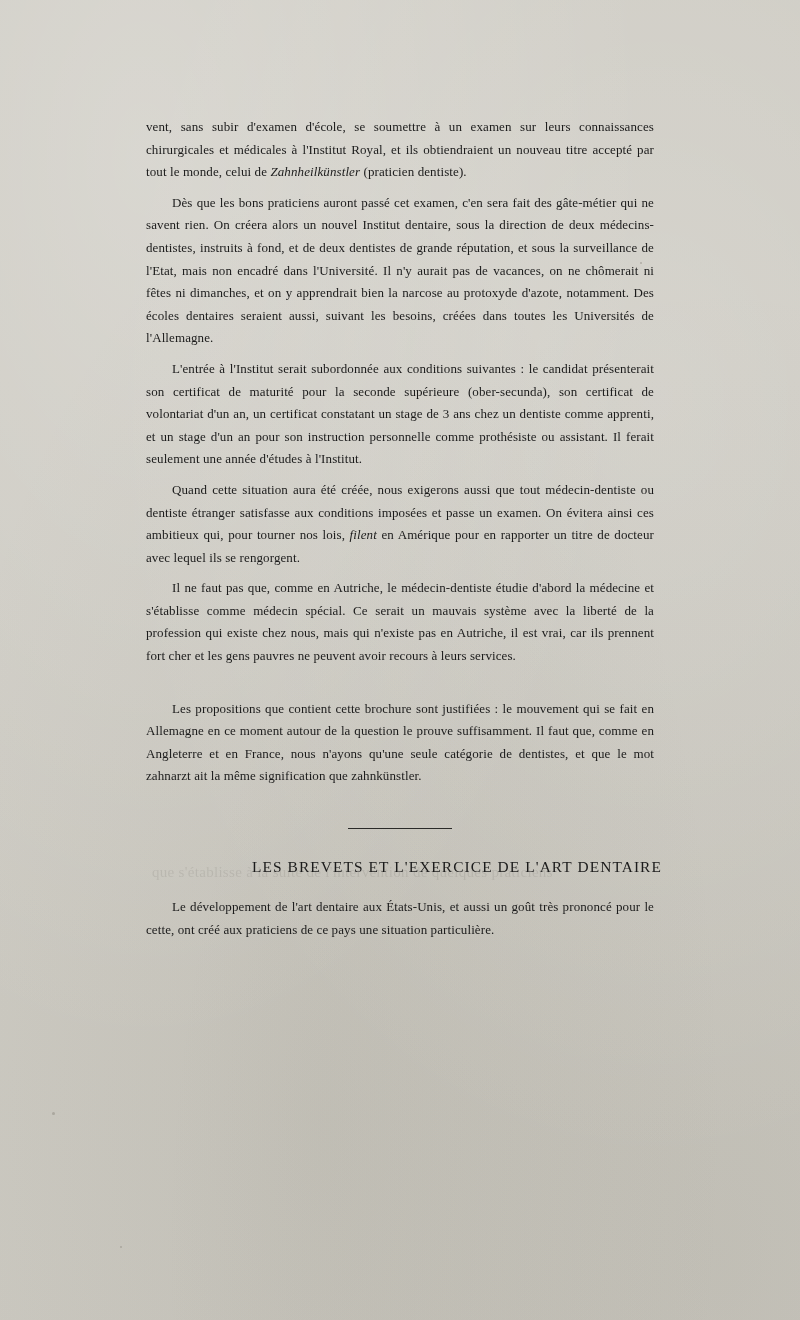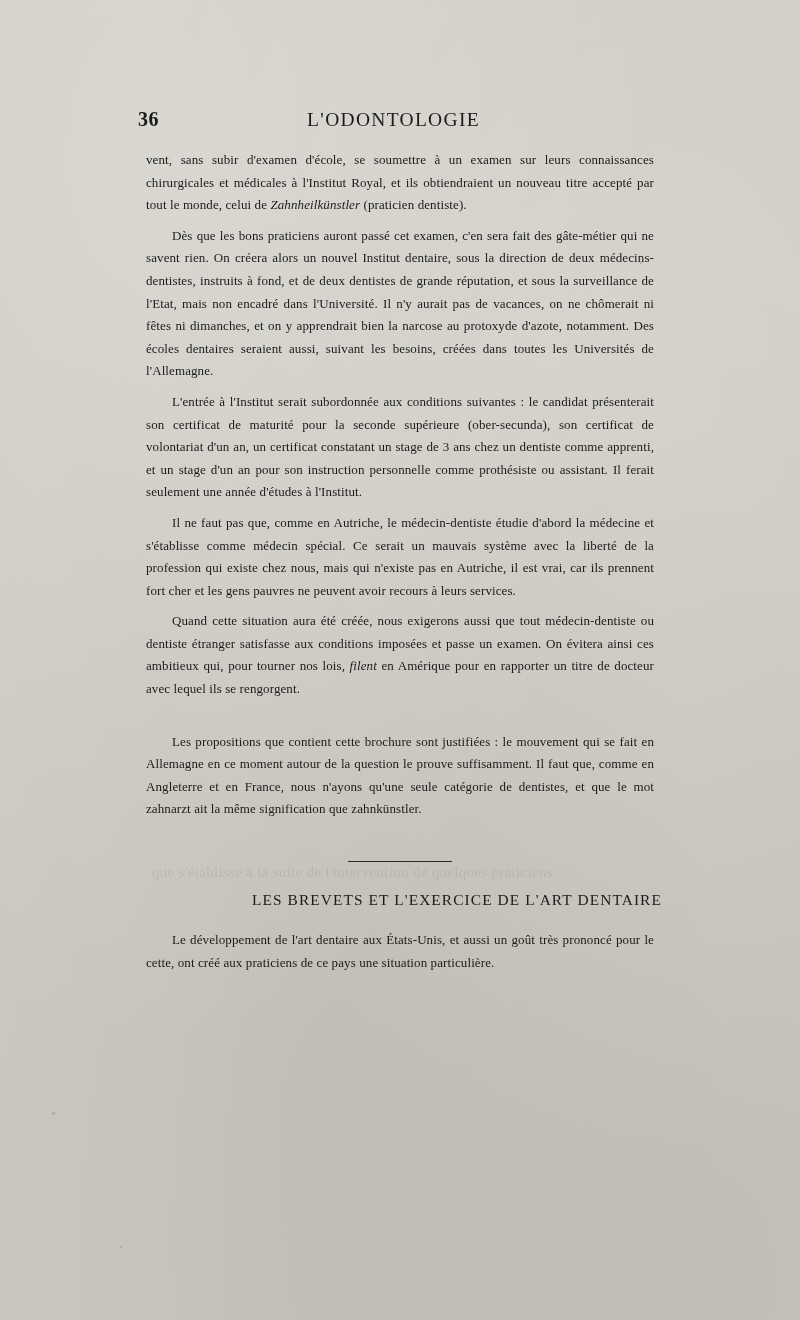--- a/index.html
+++ b/index.html
@@ -119,30 +119,26 @@
   <div class="paper-texture"></div>
 
   <div class="ghost" style="top:862px;">que s'établisse à la suite de l'intervention de quelques praticiens</div>
 
   <div class="speck" style="left:52px; top:1112px; width:3px; height:3px;"></div>
   <div class="speck" style="left:640px; top:262px; width:2px; height:2px;"></div>
   <div class="speck" style="left:120px; top:1246px; width:2px; height:2px;"></div>
 
   <div class="content">
 
-    <div class="header-row">
-      <div class="folio">36</div>
-      <div class="running-head">L'ODONTOLOGIE</div>
-    </div>
 
     <p class="body noindent">vent, sans subir d'examen d'école, se soumettre à un examen sur leurs connaissances chirurgicales et médicales à l'Institut Royal, et ils obtiendraient un nouveau titre accepté par tout le monde, celui de <span class="it">Zahnheilkünstler</span> (praticien dentiste).</p>
     <p class="body">Dès que les bons praticiens auront passé cet examen, c'en sera fait des gâte-métier qui ne savent rien. On créera alors un nouvel Institut dentaire, sous la direction de deux médecins-dentistes, instruits à fond, et de deux dentistes de grande réputation, et sous la surveillance de l'Etat, mais non encadré dans l'Université. Il n'y aurait pas de vacances, on ne chômerait ni fêtes ni dimanches, et on y apprendrait bien la narcose au protoxyde d'azote, notamment. Des écoles dentaires seraient aussi, suivant les besoins, créées dans toutes les Universités de l'Allemagne.</p>
     <p class="body">L'entrée à l'Institut serait subordonnée aux conditions suivantes : le candidat présenterait son certificat de maturité pour la seconde supérieure (ober-secunda), son certificat de volontariat d'un an, un certificat constatant un stage de 3 ans chez un dentiste comme apprenti, et un stage d'un an pour son instruction personnelle comme prothésiste ou assistant. Il ferait seulement une année d'études à l'Institut.</p>
+    <p class="body">Quand cette situation aura été créée, nous exigerons aussi que tout médecin-dentiste ou dentiste étranger satisfasse aux conditions imposées et passe un examen. On évitera ainsi ces ambitieux qui, pour tourner nos lois, <span class="it">filent</span> en Amérique pour en rapporter un titre de docteur avec lequel ils se rengorgent.</p>
     <p class="body">Il ne faut pas que, comme en Autriche, le médecin-dentiste étudie d'abord la médecine et s'établisse comme médecin spécial. Ce serait un mauvais système avec la liberté de la profession qui existe chez nous, mais qui n'existe pas en Autriche, il est vrai, car ils prennent fort cher et les gens pauvres ne peuvent avoir recours à leurs services.</p>
-    <p class="body">Quand cette situation aura été créée, nous exigerons aussi que tout médecin-dentiste ou dentiste étranger satisfasse aux conditions imposées et passe un examen. On évitera ainsi ces ambitieux qui, pour tourner nos lois, <span class="it">filent</span> en Amérique pour en rapporter un titre de docteur avec lequel ils se rengorgent.</p>
     <div class="gap"></div>
     <p class="body">Les propositions que contient cette brochure sont justifiées : le mouvement qui se fait en Allemagne en ce moment autour de la question le prouve suffisamment. Il faut que, comme en Angleterre et en France, nous n'ayons qu'une seule catégorie de dentistes, et que le mot zahnarzt ait la même signification que zahnkünstler.</p>
 
     <div class="rule-wrap">
       <span class="rule"></span>
     </div>
 
     <div class="section-title">LES BREVETS ET L'EXERCICE DE L'ART DENTAIRE</div>
 
     <p class="body">Le développement de l'art dentaire aux États-Unis, et aussi un goût très prononcé pour le cette, ont créé aux praticiens de ce pays une situation particulière.</p>

